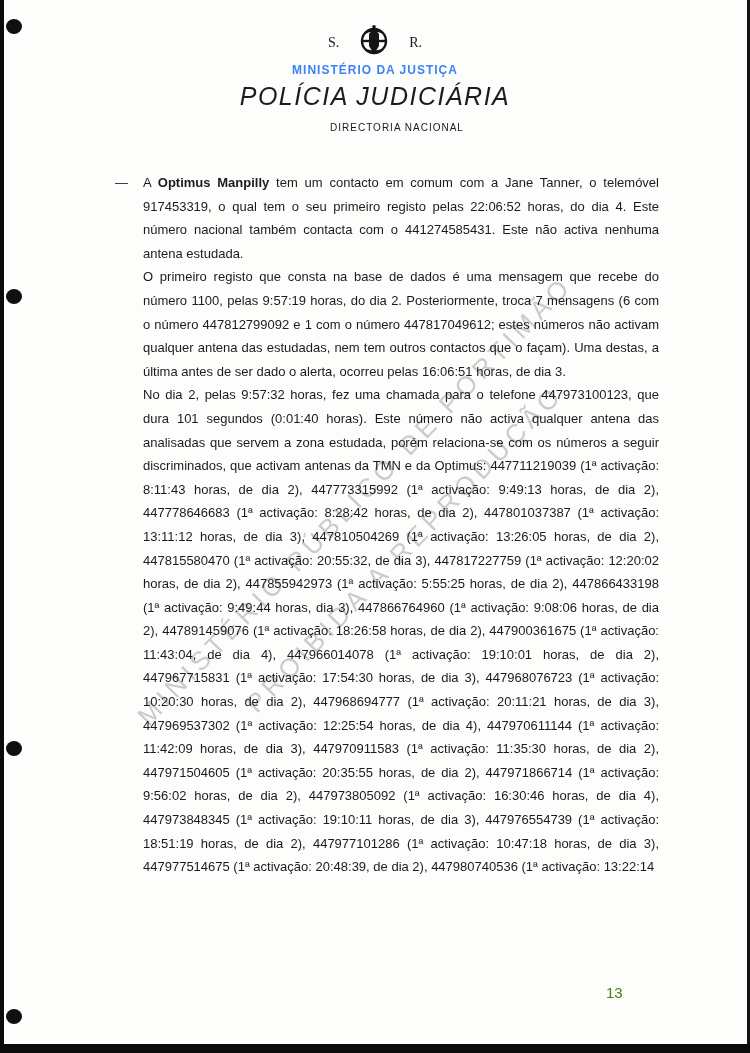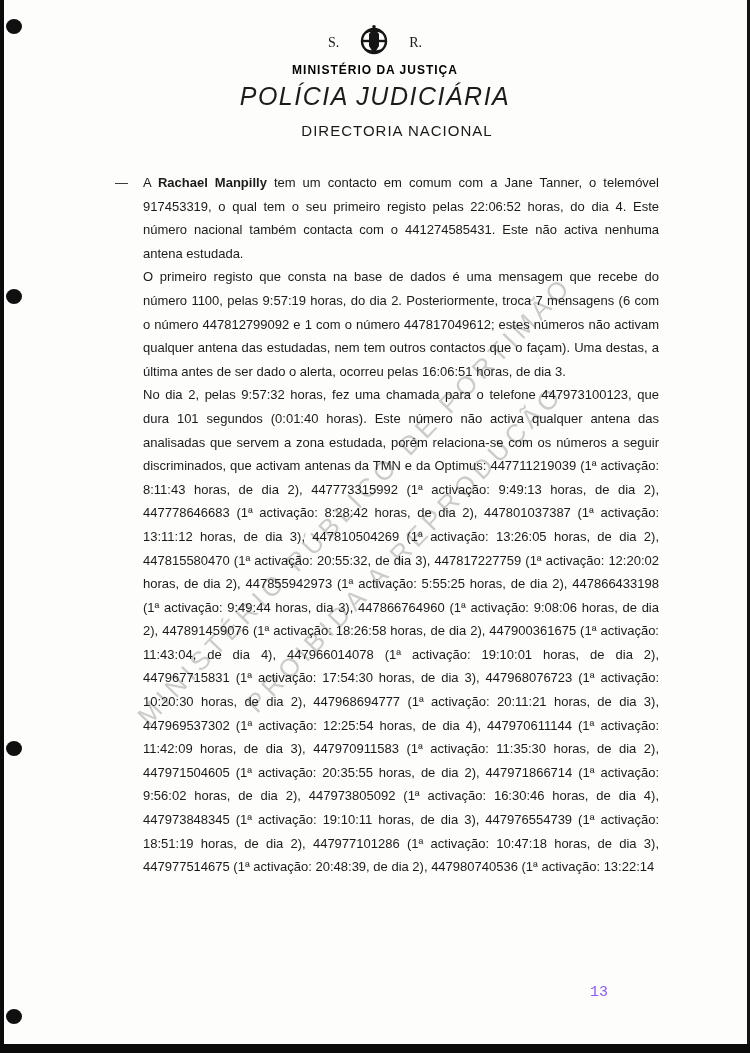--- a/index.html
+++ b/index.html
@@ -14,43 +14,43 @@
   
   .hole{position:absolute;left:6px;width:16px;height:15px;border-radius:50%;background:#101010;}
   .hole.h1{top:19px;}
   .hole.h2{top:289px;}
   .hole.h3{top:741px;}
   .hole.h4{top:1009px;}
   
   .header{position:absolute;top:26px;left:0;width:750px;text-align:center;color:#151515;z-index:2;}
   .emblem-row{display:flex;align-items:center;justify-content:center;gap:14px;height:34px;}
   .emblem-letter{font-family:"Liberation Serif",serif;font-size:14px;color:#1a1a1a;}
-  .ministry{margin-top:3px;font-size:12px;font-weight:bold;letter-spacing:1px;color:#000000;}
+  .ministry{margin-top:3px;font-size:12px;font-weight:bold;letter-spacing:1px;color:#3b82f6;}
   .org{margin-top:5px;font-size:25px;letter-spacing:1.5px;color:#1c1c1c;font-style:italic;}
-  .division{margin-top:11px;font-size:15px;letter-spacing:1px;color:#1a1a1a;margin-left:44px;}
+  .division{margin-top:11px;font-size:10px;letter-spacing:1px;color:#1a1a1a;margin-left:44px;}
   
   .watermark{
     position:absolute;left:380px;top:525px;width:820px;z-index:0;
     transform:translate(-50%,-50%) rotate(-46deg);
     text-align:center;color:rgba(105,105,105,0.34);pointer-events:none;
   }
   .watermark .wline{font-size:26px;letter-spacing:5px;white-space:nowrap;font-family:"Liberation Sans",sans-serif;}
   .watermark .wline + .wline{margin-top:38px;}
   
   .content{
     position:absolute;left:143px;top:171px;width:516px;z-index:1;
     color:#1b1b1b;font-size:13px;line-height:23.6px;text-align:justify;
   }
   .para{margin:0;position:relative;}
   .dash-marker{position:absolute;left:-28px;top:0;}
   .bold{font-weight:bold;}
   
   .page-number{
-    position:absolute;left:590px;top:984px;z-index:1;
-    font-family:Liberation Mono, monospace;font-size:15px;color:#8b5cf6;
+    position:absolute;left:606px;top:984px;z-index:1;
+    font-family:Liberation Sans, sans-serif;font-size:15px;color:#4d7c0f;
   }
 </style>
 </head>
 <body>
 
 <div>
 
   <div class="edge-left"></div>
   <div class="edge-right"></div>
   <div class="edge-bottom"></div>
@@ -79,21 +79,21 @@
       </span>
       <span class="emblem-letter">R.</span>
     </div>
     <div class="ministry">MINISTÉRIO DA JUSTIÇA</div>
     <div class="org">POLÍCIA JUDICIÁRIA</div>
     <div class="division">DIRECTORIA NACIONAL</div>
   </div>
 
   <div class="content">
     <p class="para">
-      <span class="dash-marker">—</span><span>A </span><span class="bold">Rachael Manpilly</span><span> tem um contacto em comum com a Jane Tanner, o telemóvel 917453319, o qual tem o seu primeiro registo pelas 22:06:52 horas, do dia 4. Este número nacional também contacta com o 441274585431. Este não activa nenhuma antena estudada.</span>
+      <span class="dash-marker">—</span><span>A </span><span class="bold">Optimus Manpilly</span><span> tem um contacto em comum com a Jane Tanner, o telemóvel 917453319, o qual tem o seu primeiro registo pelas 22:06:52 horas, do dia 4. Este número nacional também contacta com o 441274585431. Este não activa nenhuma antena estudada.</span>
     </p>
     <p class="para">O primeiro registo que consta na base de dados é uma mensagem que recebe do número 1100, pelas 9:57:19 horas, do dia 2. Posteriormente, troca 7 mensagens (6 com o número 447812799092 e 1 com o número 447817049612; estes números não activam qualquer antena das estudadas, nem tem outros contactos que o façam). Uma destas, a última antes de ser dado o alerta, ocorreu pelas 16:06:51 horas, de dia 3.</p>
     <p class="para">No dia 2, pelas 9:57:32 horas, fez uma chamada para o telefone 447973100123, que dura 101 segundos (0:01:40 horas). Este número não activa qualquer antena das analisadas que servem a zona estudada, porém relaciona-se com os números a seguir discriminados, que activam antenas da TMN e da Optimus: 447711219039 (1ª activação: 8:11:43 horas, de dia 2), 447773315992 (1ª activação: 9:49:13 horas, de dia 2), 447778646683 (1ª activação: 8:28:42 horas, de dia 2), 447801037387 (1ª activação: 13:11:12 horas, de dia 3), 447810504269 (1ª activação: 13:26:05 horas, de dia 2), 447815580470 (1ª activação: 20:55:32, de dia 3), 447817227759 (1ª activação: 12:20:02 horas, de dia 2), 447855942973 (1ª activação: 5:55:25 horas, de dia 2), 447866433198 (1ª activação: 9:49:44 horas, dia 3), 447866764960 (1ª activação: 9:08:06 horas, de dia 2), 447891459076 (1ª activação: 18:26:58 horas, de dia 2), 447900361675 (1ª activação: 11:43:04, de dia 4), 447966014078 (1ª activação: 19:10:01 horas, de dia 2), 447967715831 (1ª activação: 17:54:30 horas, de dia 3), 447968076723 (1ª activação: 10:20:30 horas, de dia 2), 447968694777 (1ª activação: 20:11:21 horas, de dia 3), 447969537302 (1ª activação: 12:25:54 horas, de dia 4), 447970611144 (1ª activação: 11:42:09 horas, de dia 3), 447970911583 (1ª activação: 11:35:30 horas, de dia 2), 447971504605 (1ª activação: 20:35:55 horas, de dia 2), 447971866714 (1ª activação: 9:56:02 horas, de dia 2), 447973805092 (1ª activação: 16:30:46 horas, de dia 4), 447973848345 (1ª activação: 19:10:11 horas, de dia 3), 447976554739 (1ª activação: 18:51:19 horas, de dia 2), 447977101286 (1ª activação: 10:47:18 horas, de dia 3), 447977514675 (1ª activação: 20:48:39, de dia 2), 447980740536 (1ª activação: 13:22:14</p>
   </div>
 
   <div class="page-number">13</div>
 
 </div>
 
 </body></html>

